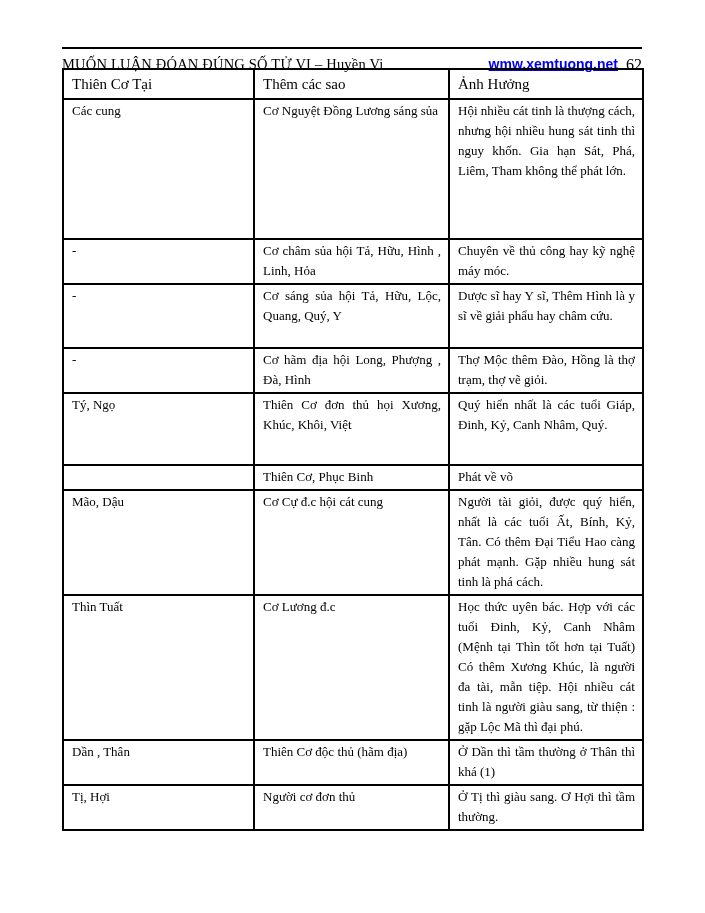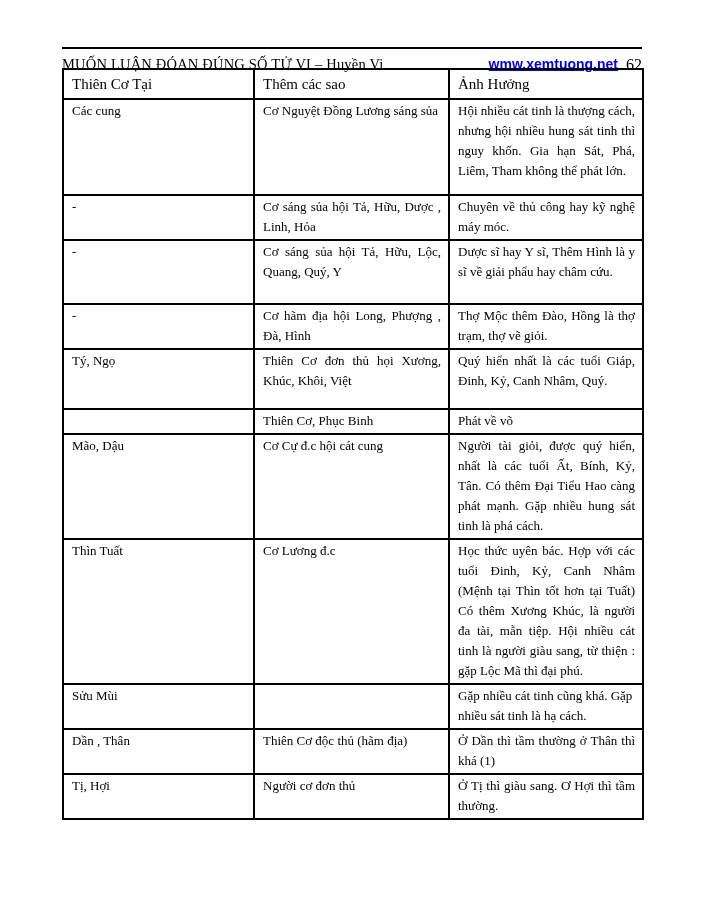--- a/index.html
+++ b/index.html
@@ -79,25 +79,25 @@
   }
   #main-table th {
     font-size: 15px;
     text-align: left;
     vertical-align: middle;
     padding: 2px 7px 2px 8px;
   }
   #main-table td.just { text-align: justify; }
   
   tr.rh  { height: 30px; margin-top: 6px;  }
-  tr.r0  { height: 96px; }
+  tr.r0  { height: 140px; }
   tr.r1  { height: 45px;  }
   tr.r2  { height: 64px;  }
   tr.r3  { height: 45px;  }
-  tr.r4  { height: 60px;  }
+  tr.r4  { height: 72px;  }
   tr.r5  { height: 24px;  }
   tr.r6  { height: 104px; }
   tr.r7  { height: 140px; }
   tr.r8  { height: 45px;  }
   tr.r9  { height: 45px;  }
   tr.r10 { height: 44px; margin-left: 28px;  }
 </style>
 </head>
 <body>
 
@@ -125,21 +125,21 @@
       <th>Thêm các sao</th>
       <th>Ảnh Hưởng</th>
     </tr>
     <tr class="r0">
       <td>Các cung</td>
       <td class="just">Cơ Nguyệt Đồng Lương sáng sủa</td>
       <td class="just">Hội nhiều cát tinh là thượng cách, nhưng hội nhiều hung sát tinh thì nguy khốn. Gia hạn Sát, Phá, Liêm, Tham không thể phát lớn.</td>
     </tr>
     <tr class="r1">
       <td>-</td>
-      <td class="just">Cơ sáng sủa hội Tả, Hữu, Dược , Linh, Hỏa</td>
+      <td class="just">Cơ châm sủa hội Tả, Hữu, Hình , Linh, Hỏa</td>
       <td class="just">Chuyên về thủ công hay kỹ nghệ máy móc.</td>
     </tr>
     <tr class="r2">
       <td>-</td>
       <td class="just">Cơ sáng sủa hội Tả, Hữu, Lộc, Quang, Quý, Y</td>
       <td class="just">Dược sĩ hay Y sĩ, Thêm Hình là y sĩ về giải phẩu hay châm cứu.</td>
     </tr>
     <tr class="r3">
       <td>-</td>
       <td class="just">Cơ hãm địa hội Long, Phượng , Đà, Hình</td>
@@ -158,25 +158,20 @@
     <tr class="r6">
       <td>Mão, Dậu</td>
       <td>Cơ Cự đ.c hội cát cung</td>
       <td class="just">Người tài giỏi, được quý hiển, nhất là các tuổi Ất, Bính, Kỷ, Tân. Có thêm Đại Tiểu Hao càng phát mạnh. Gặp nhiều hung sát tinh là phá cách.</td>
     </tr>
     <tr class="r7">
       <td>Thìn Tuất</td>
       <td>Cơ Lương đ.c</td>
       <td class="just">Học thức uyên bác. Hợp với các tuổi Đinh, Kỷ, Canh Nhâm (Mệnh tại Thìn tốt hơn tại Tuất) Có thêm Xương Khúc, là người đa tài, mẫn tiệp. Hội nhiều cát tinh là người giàu sang, từ thiện : gặp Lộc Mã thì đại phú.</td>
     </tr>
-    <tr class="r8">
-      <td>Sửu Mùi</td>
-      <td></td>
-      <td>Gặp nhiều cát tinh cũng khá. Gặp nhiều sát tinh là hạ cách.</td>
-    </tr>
     <tr class="r9">
       <td>Dần , Thân</td>
       <td>Thiên Cơ độc thủ (hãm địa)</td>
       <td class="just">Ở Dần thì tầm thường  ở Thân thì khá (1)</td>
     </tr>
     <tr class="r10">
       <td>Tị, Hợi</td>
       <td>Người cơ  đơn thủ</td>
       <td class="just">Ở Tị thì giàu sang. Ơ Hợi thì tầm thường.</td>
     </tr>

